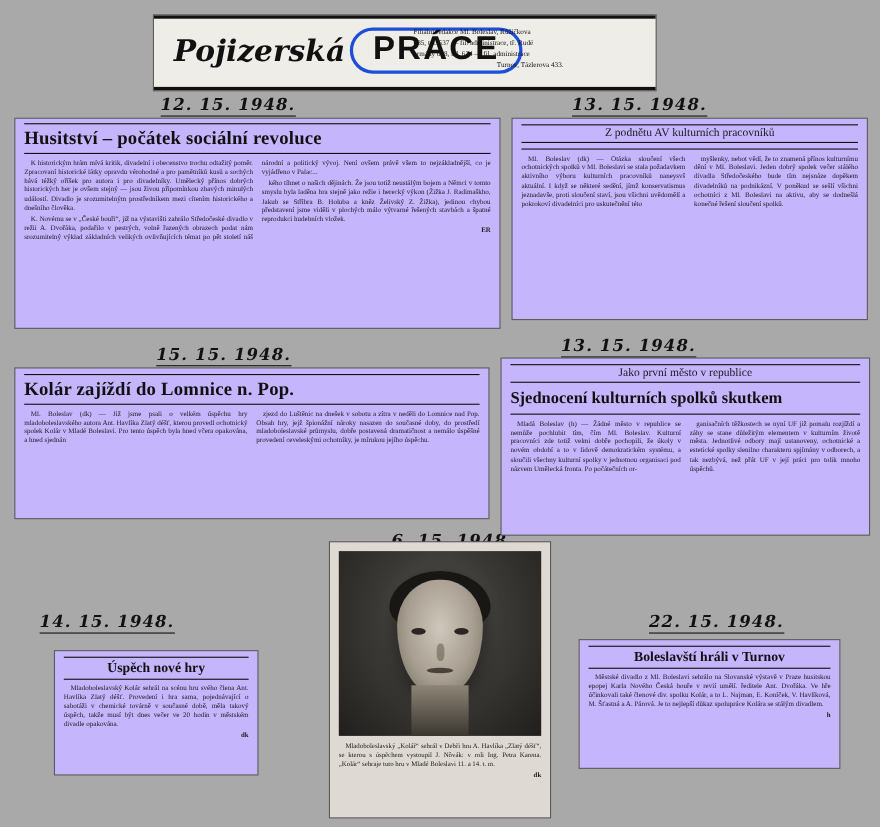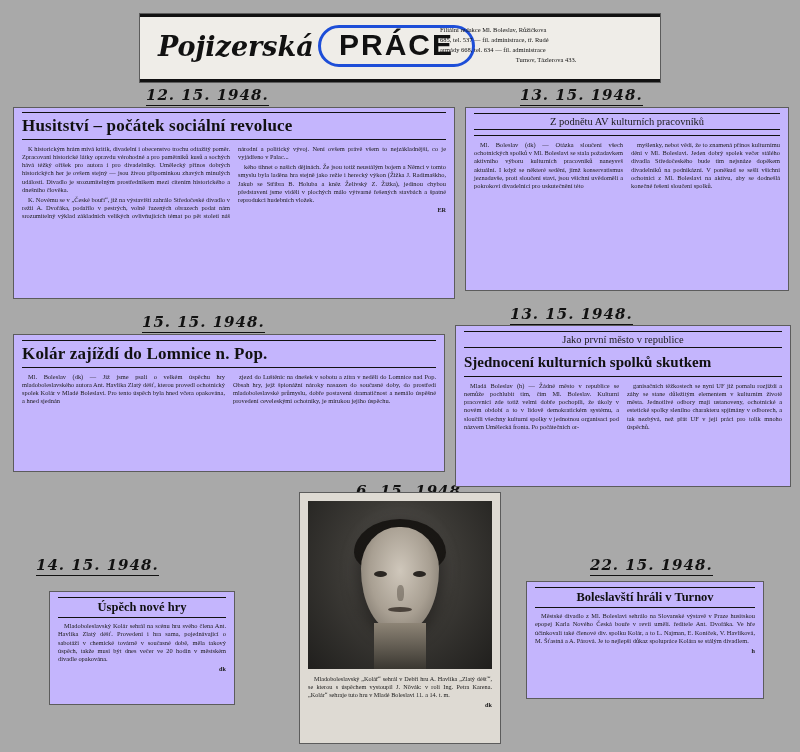--- a/index.html
+++ b/index.html
@@ -39,21 +39,21 @@
     letter-spacing: 1px;
   }
   .hand .u {
     display: inline-block;
     border-bottom: 1.5px solid #111;
     padding-bottom: 1px;
   }
 
   
   #masthead {
-    left: 140px; top: 14px; width: 520px; height: 62px;
+    left: 140px; top: 14px; width: 456px; height: 62px;
     background: #efede8;
     border-top: 3px solid #111;
     border-bottom: 3px solid #111;
   }
   #masthead .inner {
     position: relative; width: 100%; height: 100%;
   }
   .mast-poj {
     position: absolute; left: 18px; top: 14px;
     font-family: "DejaVu Serif", serif;

